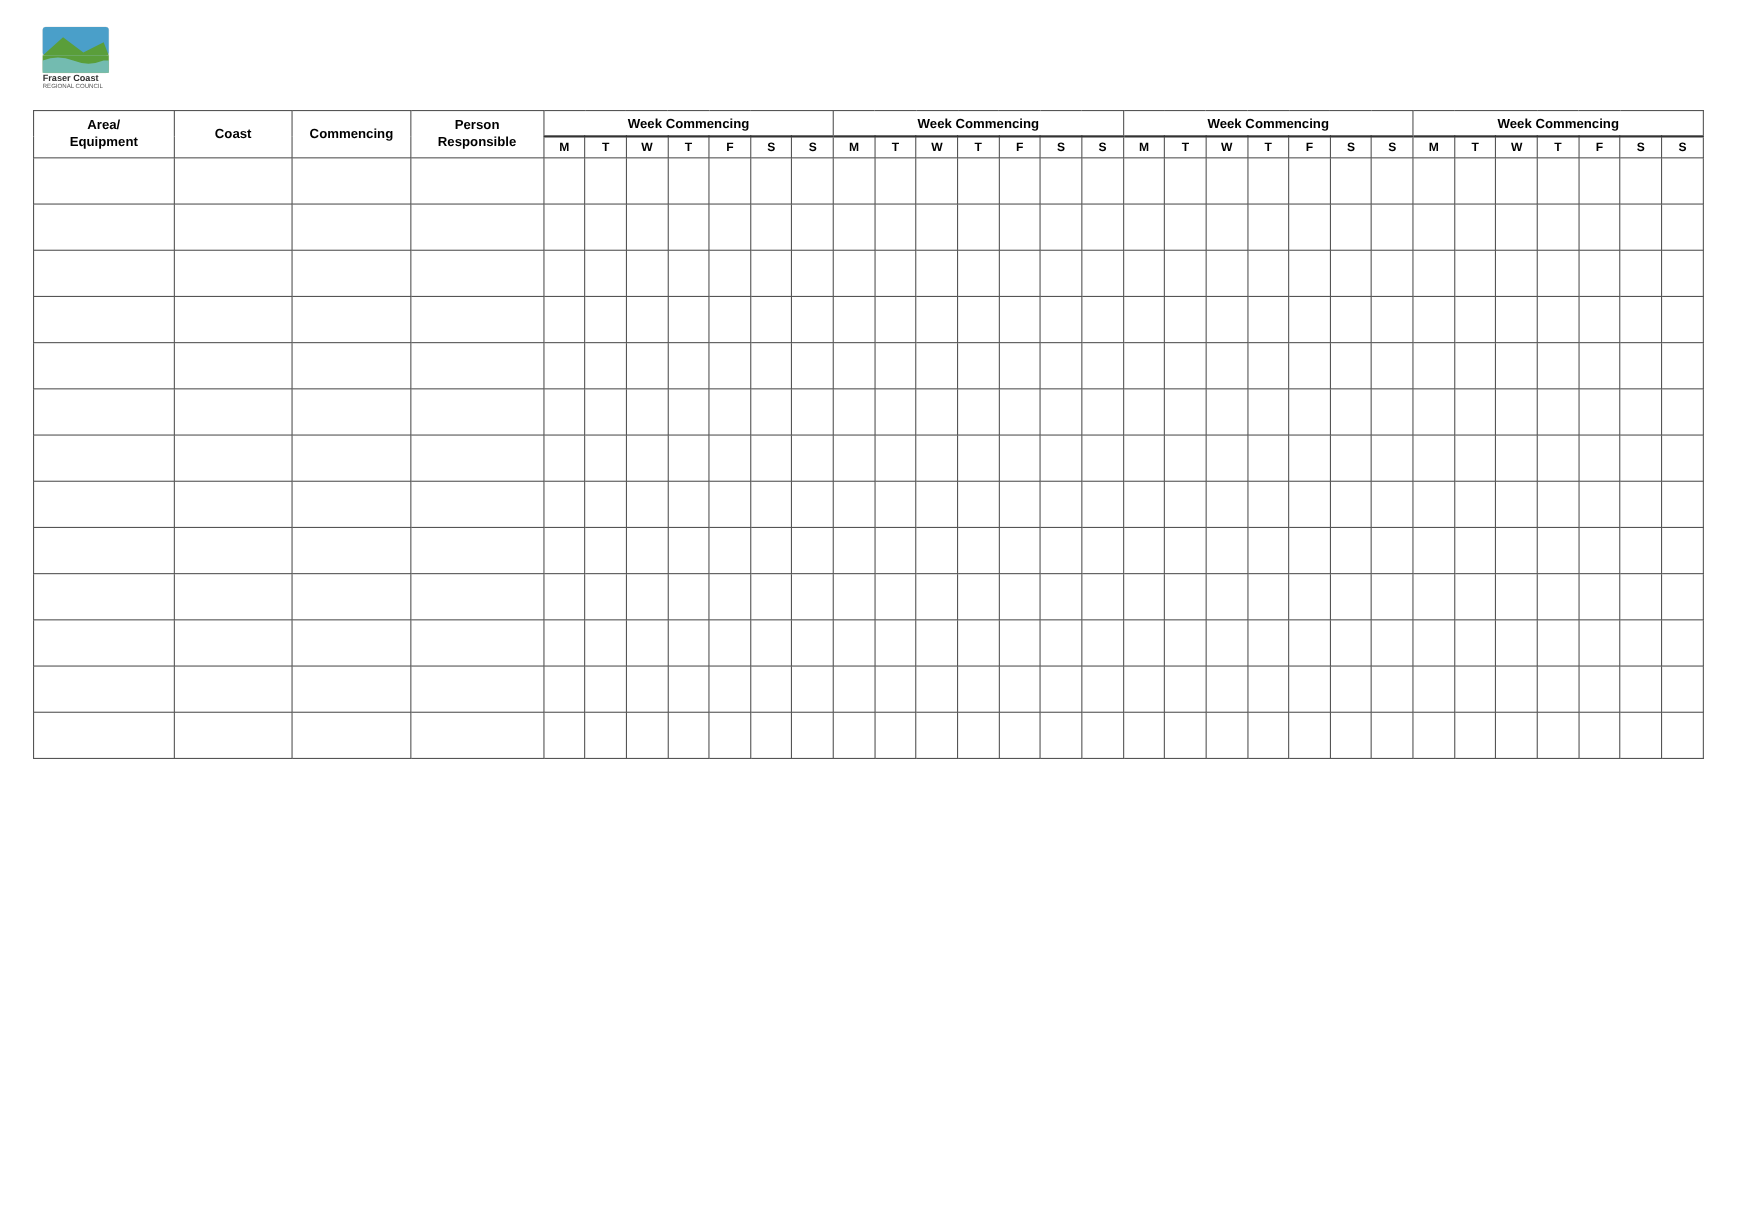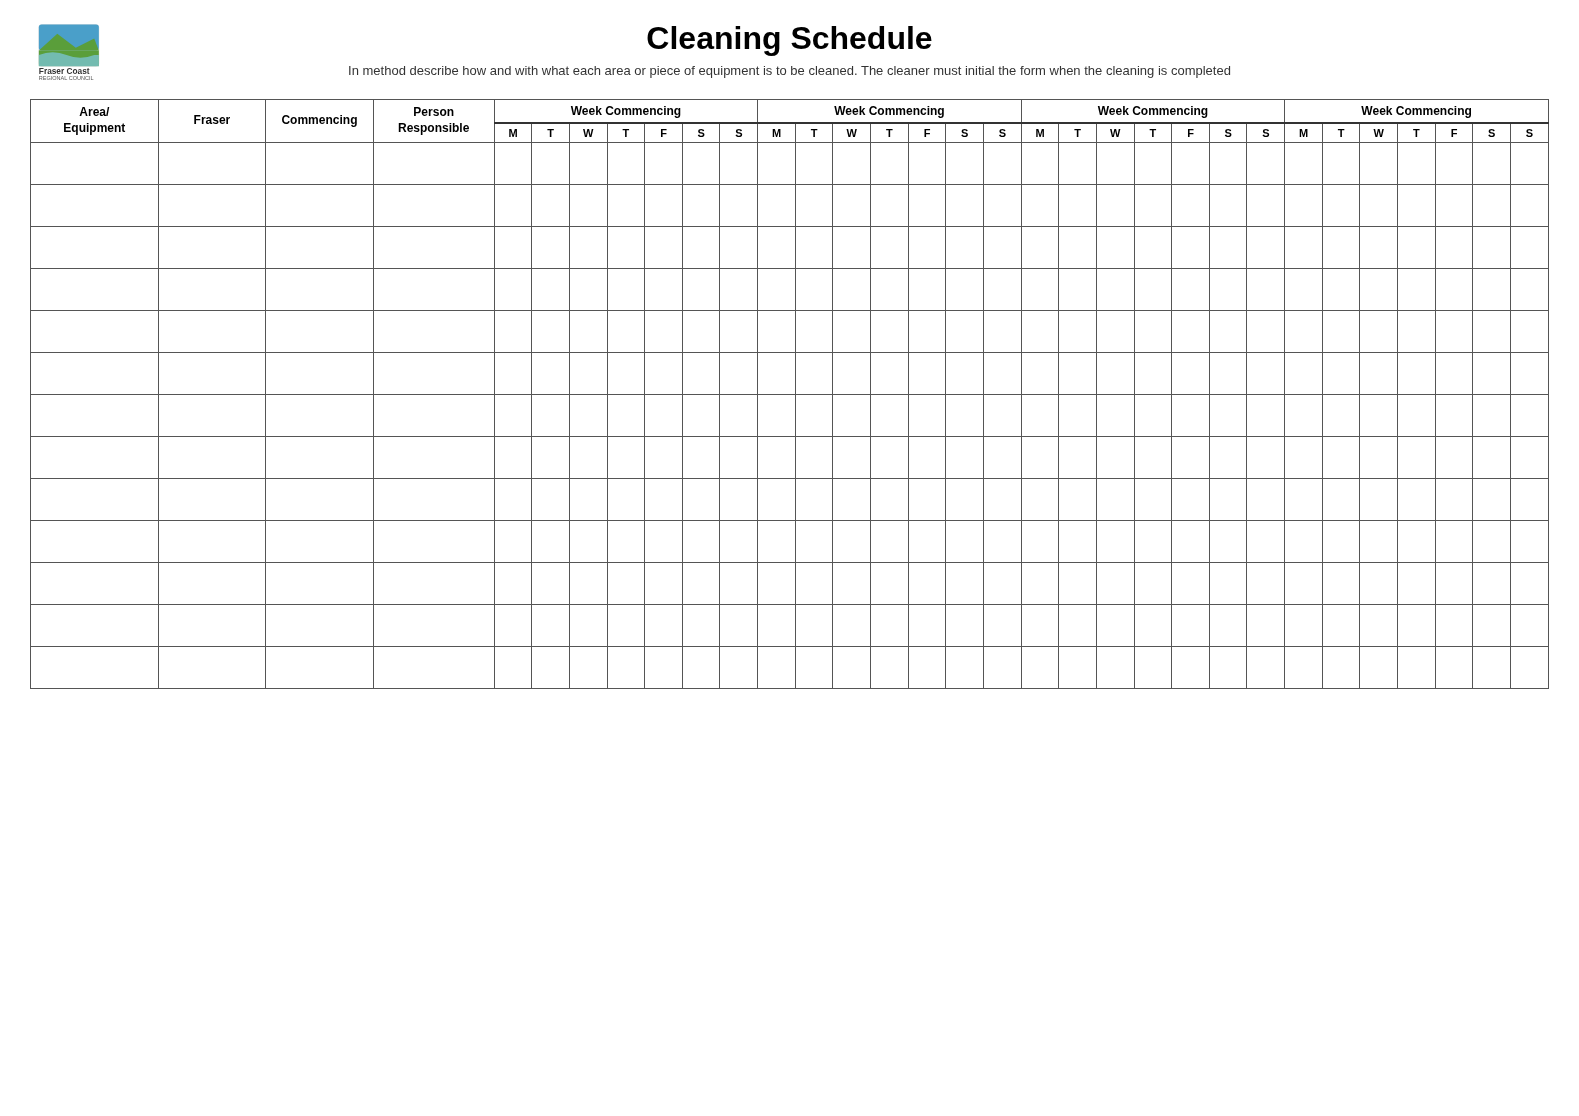--- a/index.html
+++ b/index.html
@@ -88,24 +88,20 @@
 
       <polygon points="5,33 25,15 45,30 65,20 70,33" fill="#5a9e3a"></polygon>
       <rect x="5" y="33" width="65" height="17" rx="0" fill="#5a9e3a"></rect>
 
       <path d="M5,38 Q20,32 35,38 Q50,44 65,38 L70,38 L70,50 L5,50 Z" fill="#7ec8e3" opacity="0.7"></path>
 
       <text x="5" y="58" font-size="9" font-weight="bold" fill="#333" font-family="Arial">Fraser Coast</text>
       <text x="5" y="65" font-size="6" fill="#555" font-family="Arial">REGIONAL COUNCIL</text>
     </svg>
   </div>
-  <div class="title-area">
-    <div class="page-title">Cleaning Schedule</div>
-    <div class="subtitle">In method describe how and with what each area or piece of equipment is to be cleaned. The cleaner  must initial the form when the cleaning is completed</div>
-  </div>
   <div style="width:120px;flex-shrink:0;"></div>
 </div>
 
 <div class="table-container">
   <table>
     <colgroup>
       <col style="width:95px">
       <col style="width:80px">
       <col style="width:80px">
       <col style="width:90px">
@@ -139,21 +135,21 @@
         <col style="width:28px">
         <col style="width:28px">
         <col style="width:28px">
         <col style="width:28px">
         <col style="width:28px">
     </colgroup>
     <thead>
 
       <tr class="header-row-1">
         <th rowspan="2" class="main-col-header">Area/<br>Equipment</th>
-        <th rowspan="2" class="main-col-header">Fraser</th>
+        <th rowspan="2" class="main-col-header">Coast</th>
         <th rowspan="2" class="main-col-header">Commencing</th>
         <th rowspan="2" class="main-col-header">Person<br>Responsible</th>
         <th colspan="7" class="week-commencing-header">Week Commencing</th>
         <th colspan="7" class="week-commencing-header">Week Commencing</th>
         <th colspan="7" class="week-commencing-header">Week Commencing</th>
         <th colspan="7" class="week-commencing-header">Week Commencing</th>
       </tr>
 
       <tr class="header-row-2">
 

